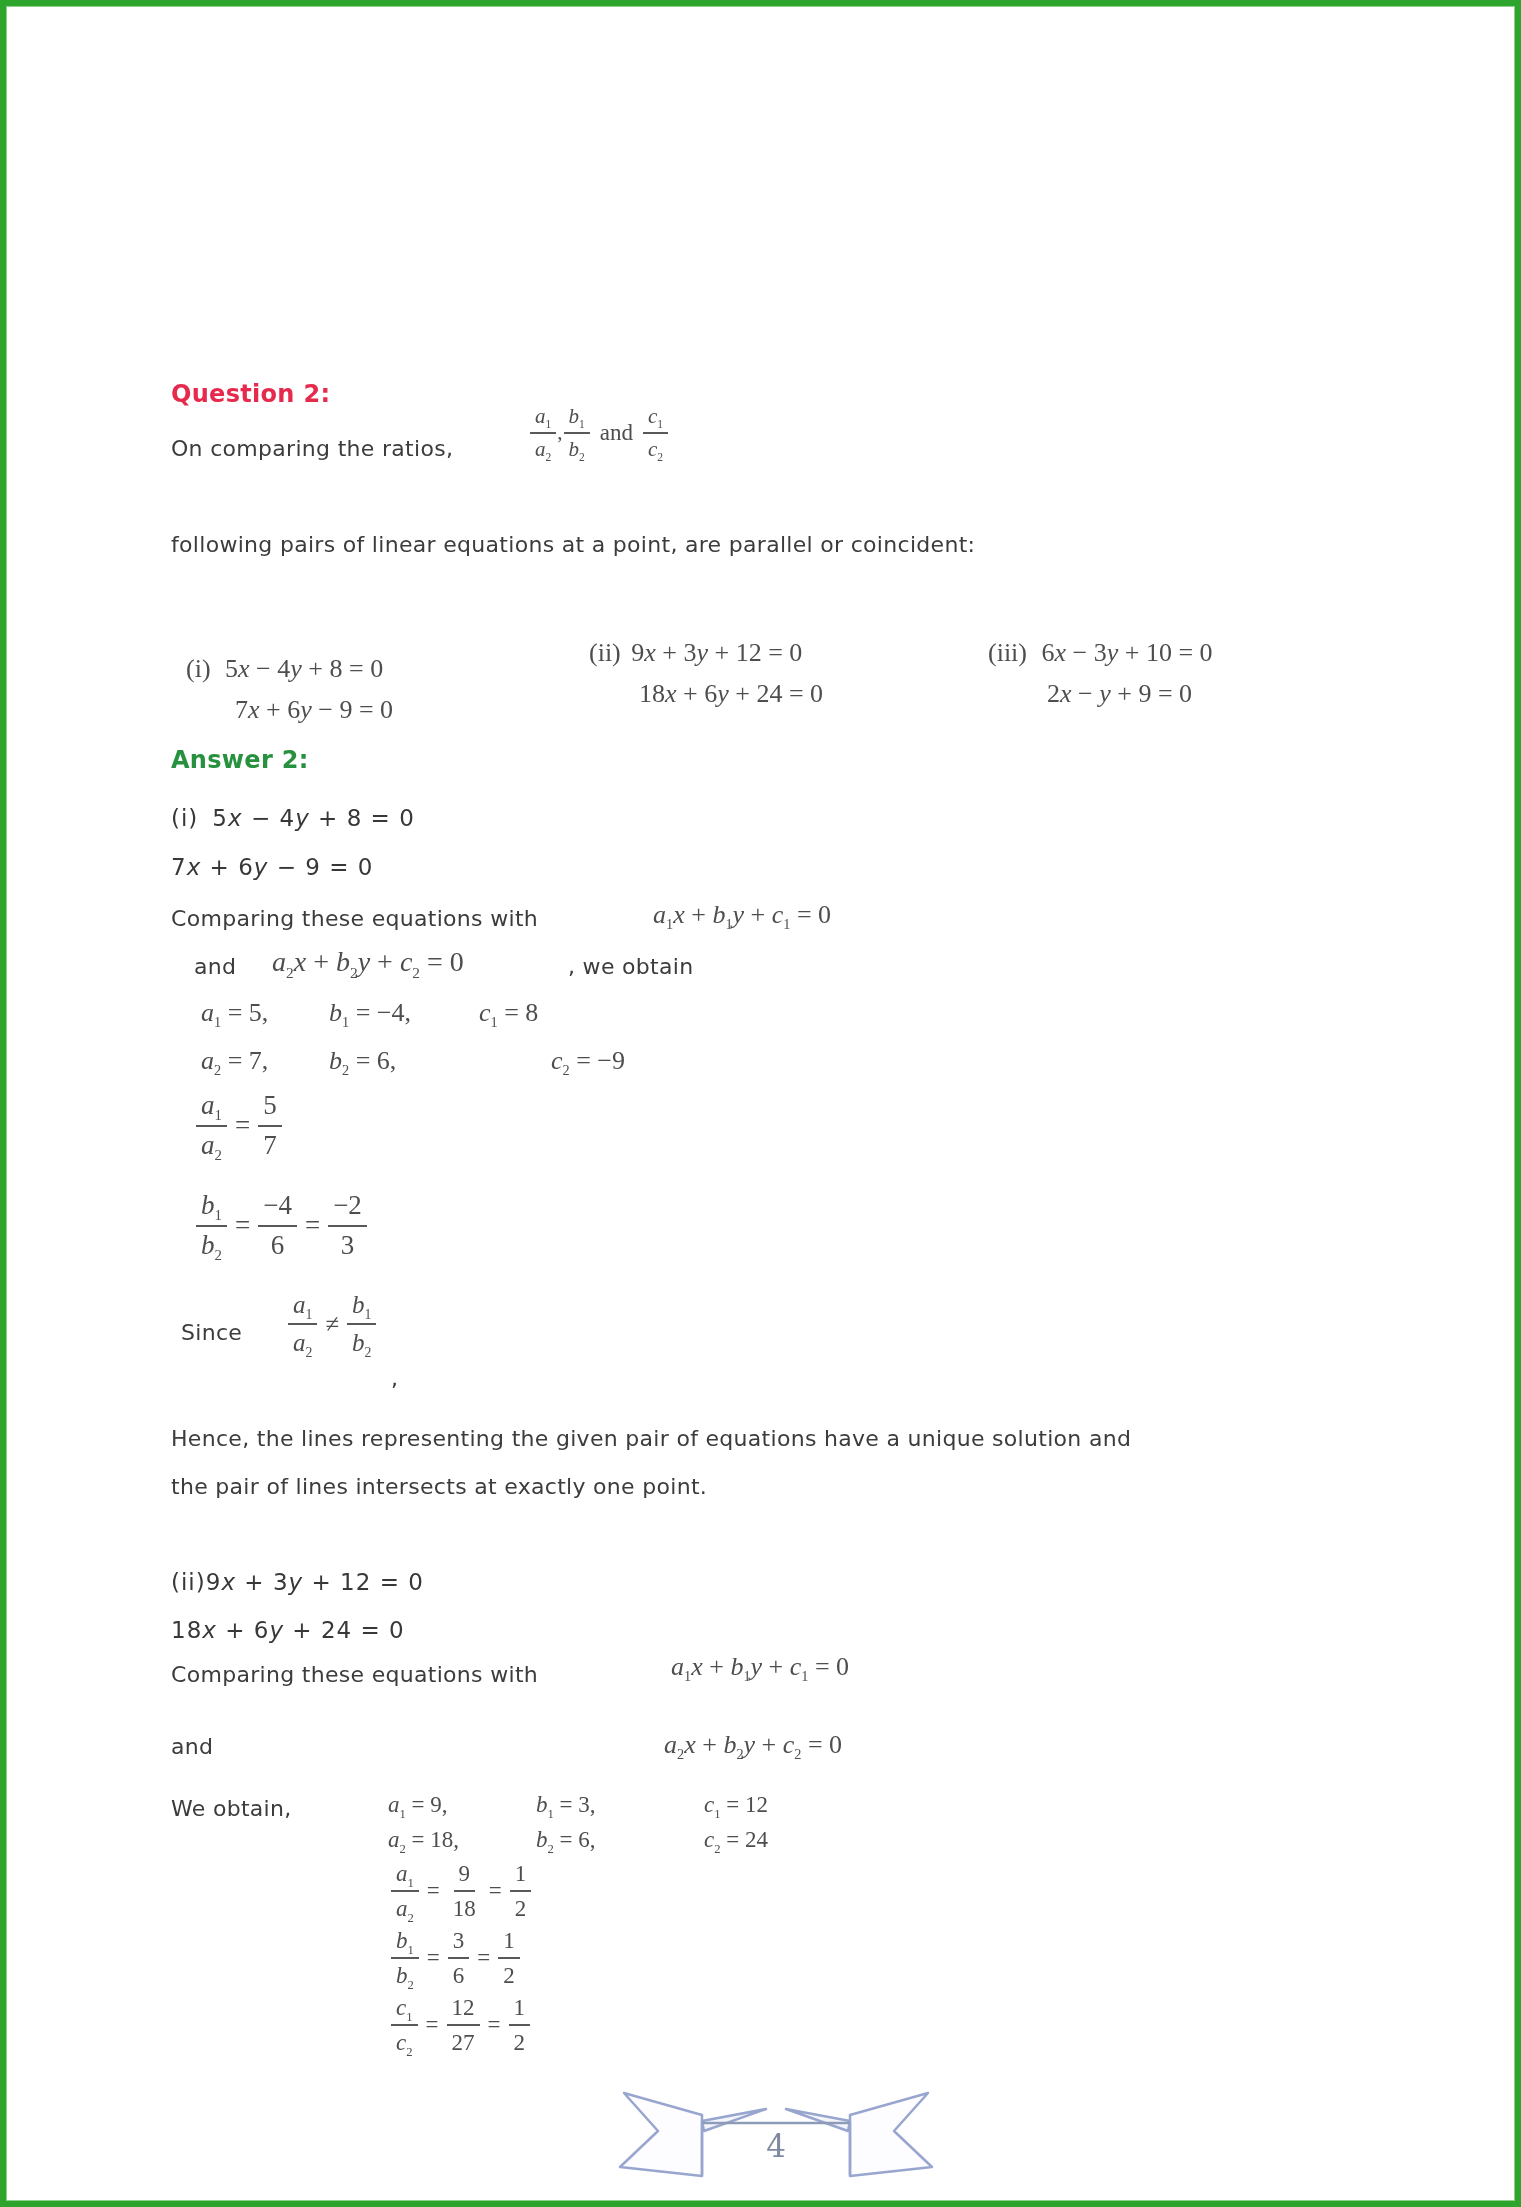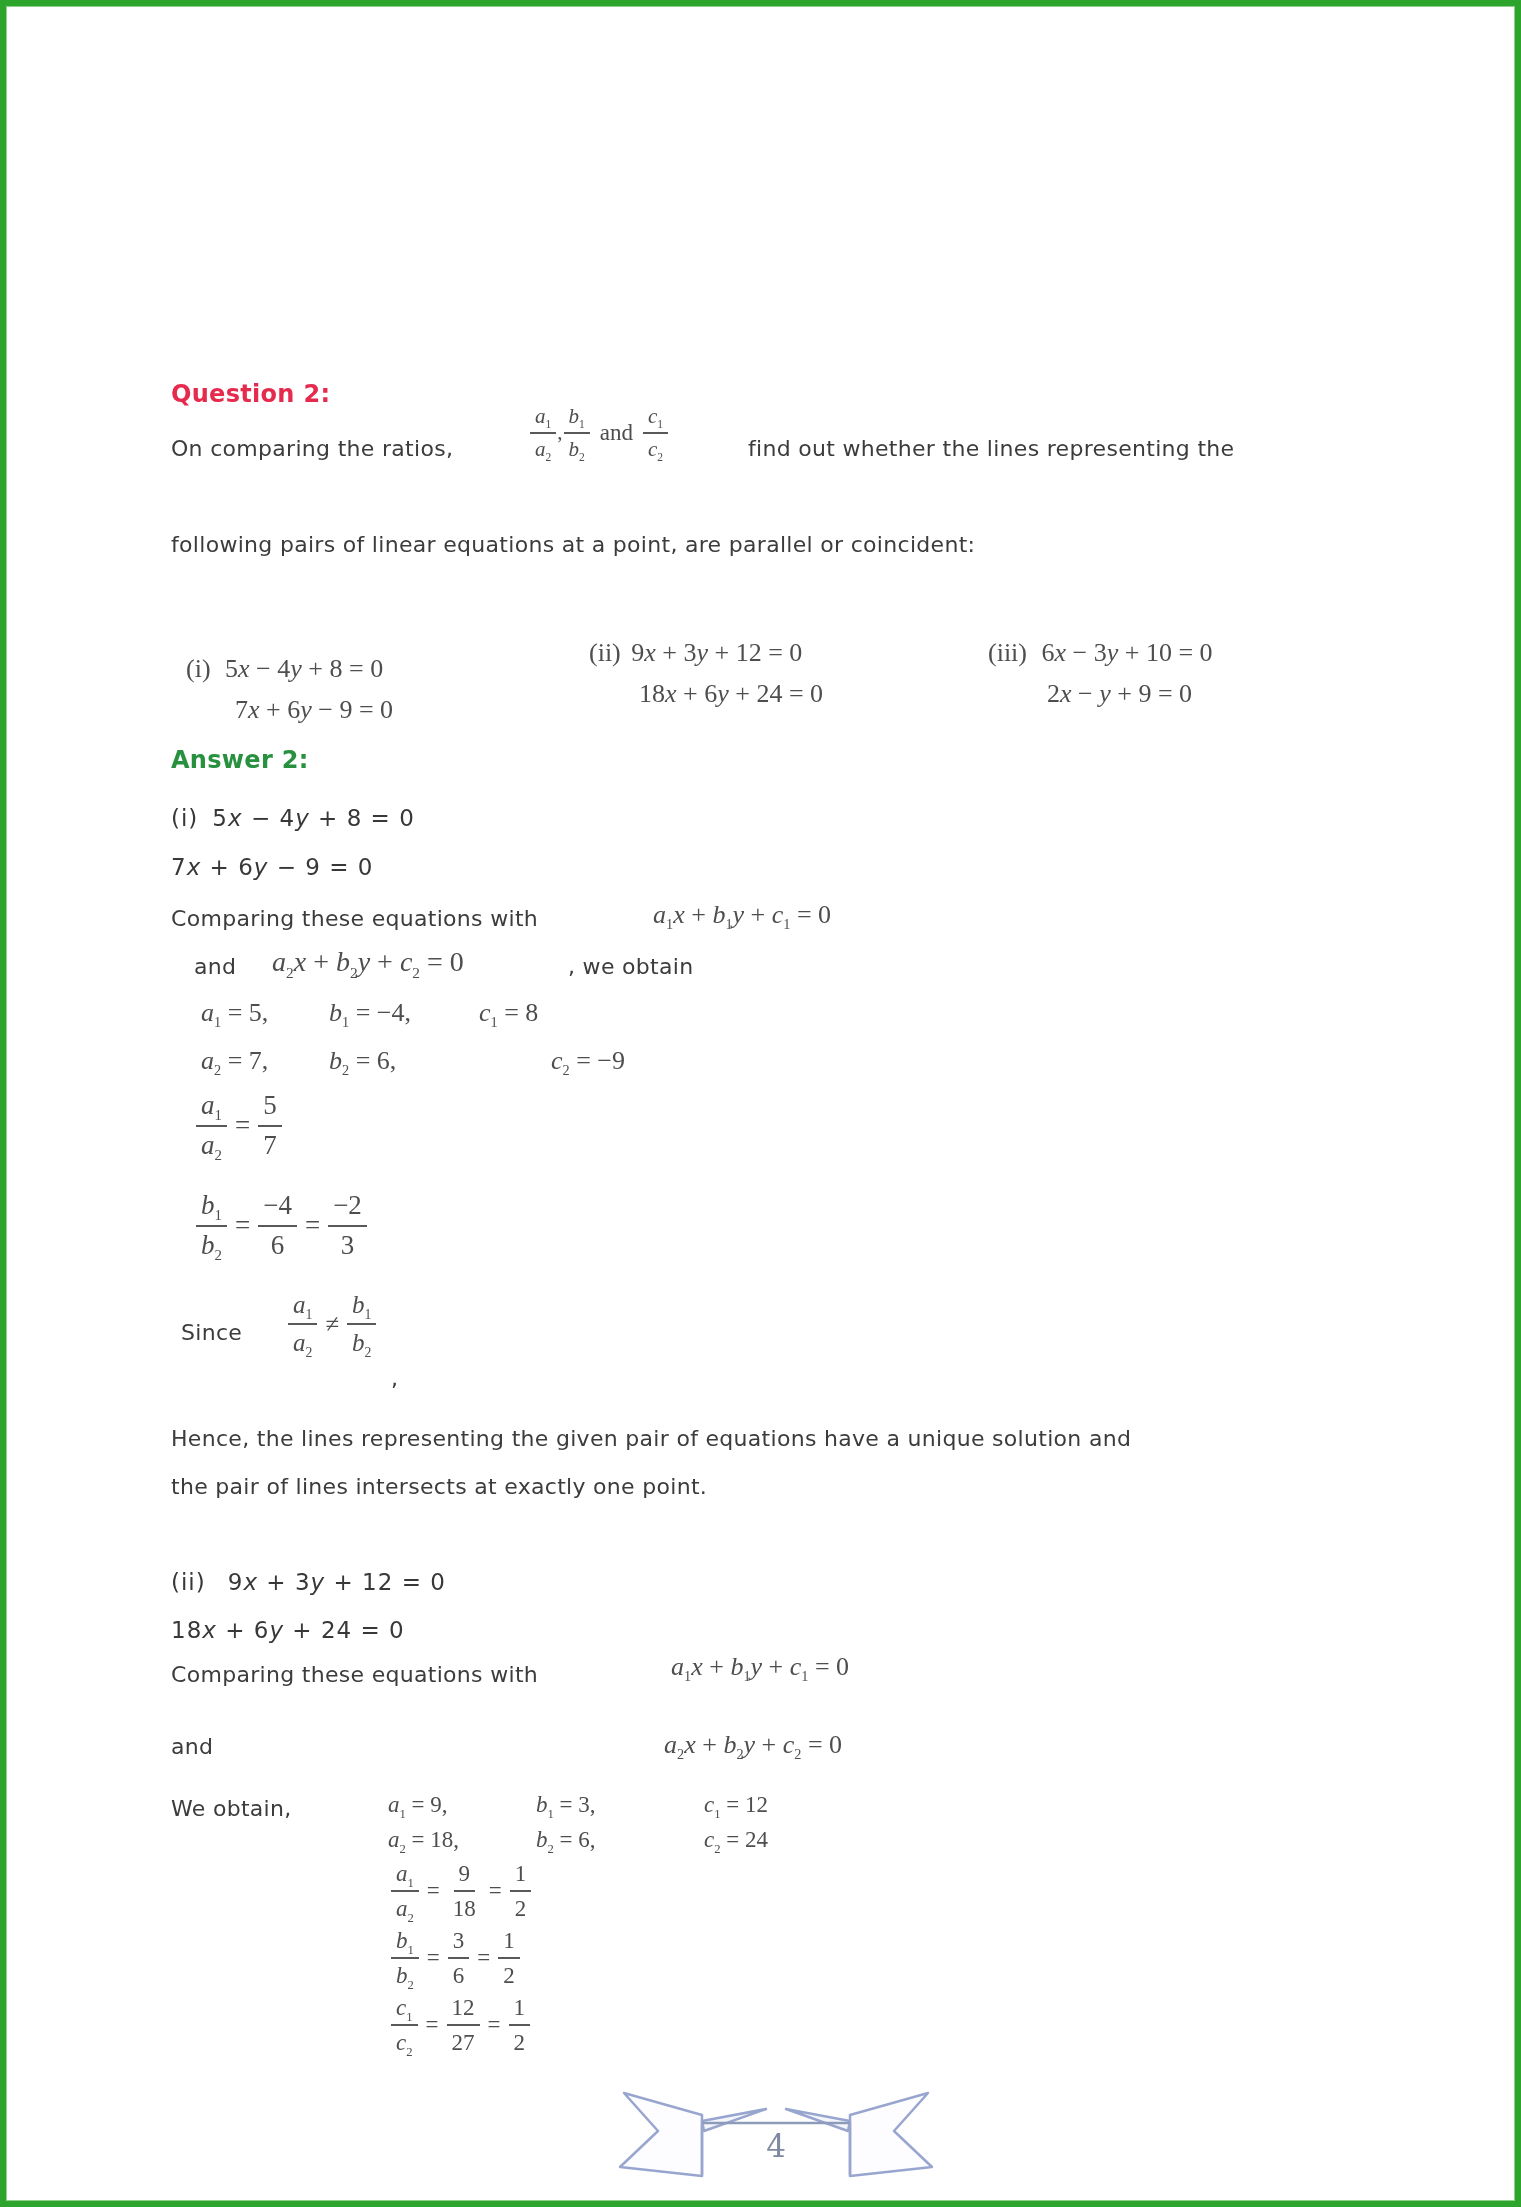--- a/index.html
+++ b/index.html
@@ -51,21 +51,20 @@
         <span class="fr-n"><i>b</i><sub>1</sub></span>
         <span class="fr-d"><i>b</i><sub>2</sub></span>
       </span>
     <span style="margin:0 10px;font-size:23px">and</span>
     <span class="frac">
         <span class="fr-n"><i>c</i><sub>1</sub></span>
         <span class="fr-d"><i>c</i><sub>2</sub></span>
       </span>
   </div>
 
-  <div class="abs body-text" style="left:742px;top:428px">find out whether the lines representing the</div>
 
   <div class="abs body-text" style="left:165px;top:524px">following pairs of linear equations at a point, are parallel or coincident:</div>
 
   <div class="abs math" style="left:180px;top:648px;font-size:26px">
     <span>(i)</span>
     <span style="margin-left:8px">5<i>x</i> − 4<i>y</i> + 8 = 0</span>
     <span class="pair-l2" style="margin-left:49px">7<i>x</i> + 6<i>y</i> − 9 = 0</span>
   </div>
   <div class="abs math" style="left:583px;top:632px;font-size:26px">
     <span>(ii)</span>
@@ -145,21 +144,21 @@
         <span class="fr-d"><i>b</i><sub>2</sub></span>
       </span>
   </div>
   <div class="abs body-text" style="left:385px;top:1358px">,</div>
 
   <div class="abs body-text" style="left:165px;top:1418px">Hence, the lines representing the given pair of equations have a unique solution and</div>
   <div class="abs body-text" style="left:165px;top:1466px">the pair of lines intersects at exactly one point.</div>
 
   <div class="abs row sans-eq" style="left:165px;top:1563px">
     <span>(ii)</span>
-    <span style="margin-left:22px">9<i>x</i> + 3<i>y</i> + 12 = 0</span>
+    <span style="margin-left:0">9<i>x</i> + 3<i>y</i> + 12 = 0</span>
   </div>
   <div class="abs sans-eq" style="left:165px;top:1611px">18<i>x</i> + 6<i>y</i> + 24 = 0</div>
 
   <div class="abs body-text" style="left:165px;top:1654px">Comparing these equations with</div>
   <div class="abs math" style="left:665px;top:1646px;font-size:26px"><i>a</i><sub>1</sub><i>x</i> + <i>b</i><sub>1</sub><i>y</i> + <i>c</i><sub>1</sub> = 0</div>
 
   <div class="abs body-text" style="left:165px;top:1726px">and</div>
   <div class="abs math" style="left:658px;top:1724px;font-size:26px"><i>a</i><sub>2</sub><i>x</i> + <i>b</i><sub>2</sub><i>y</i> + <i>c</i><sub>2</sub> = 0</div>
 
   <div class="abs body-text" style="left:165px;top:1788px">We obtain,</div>

